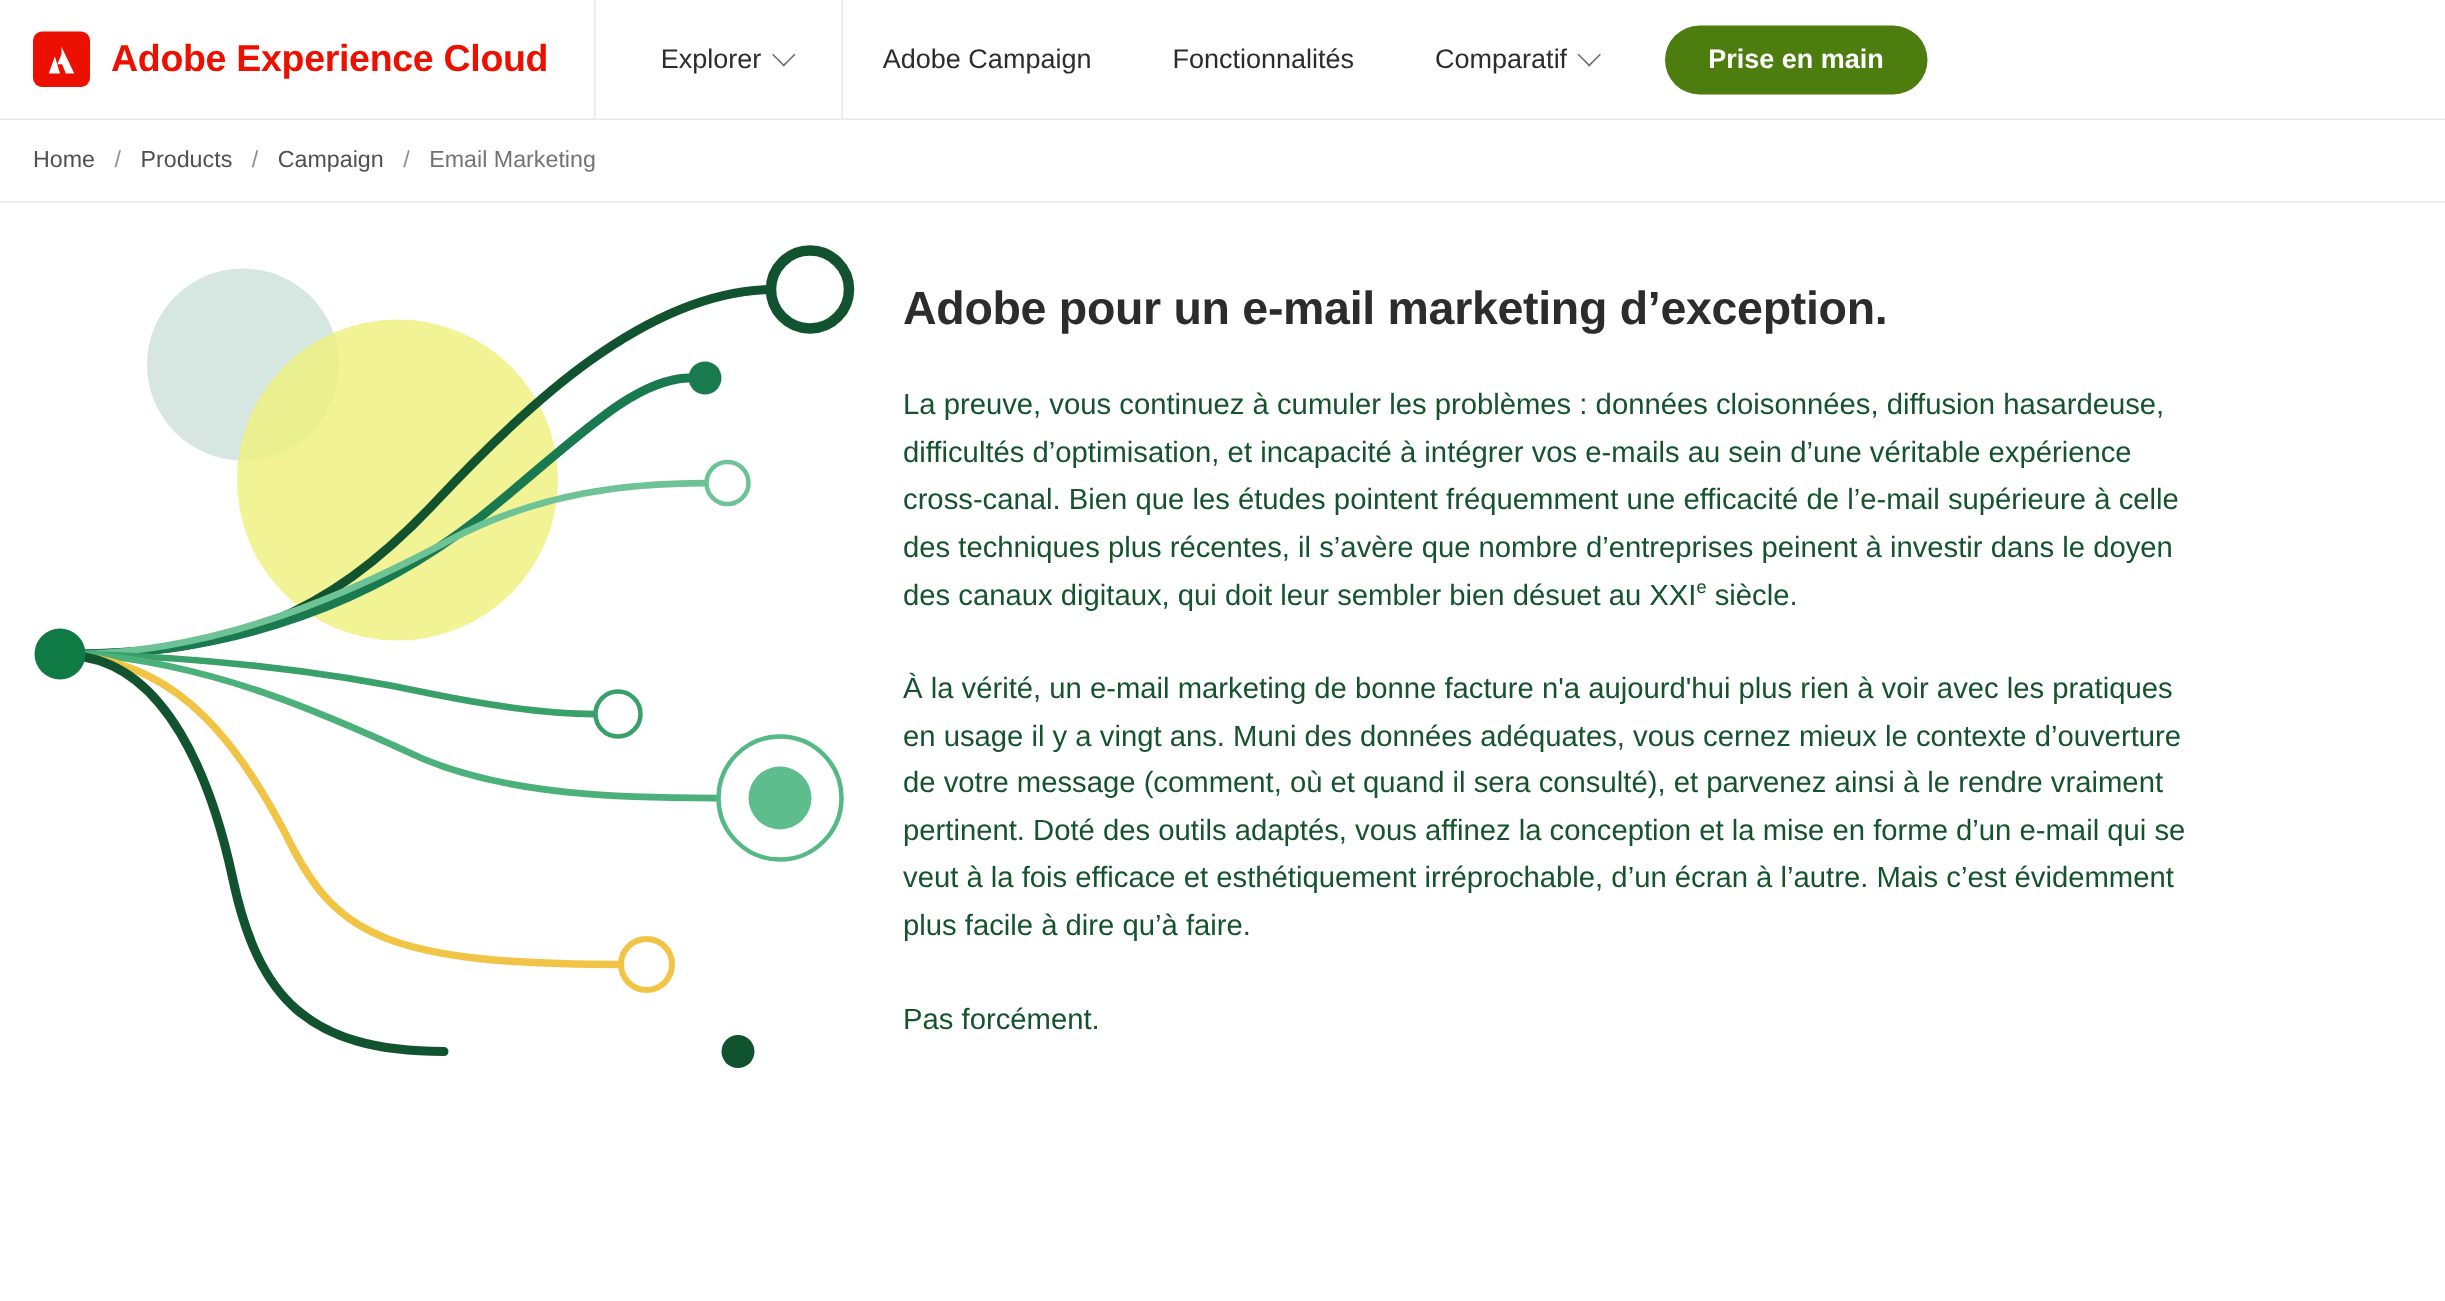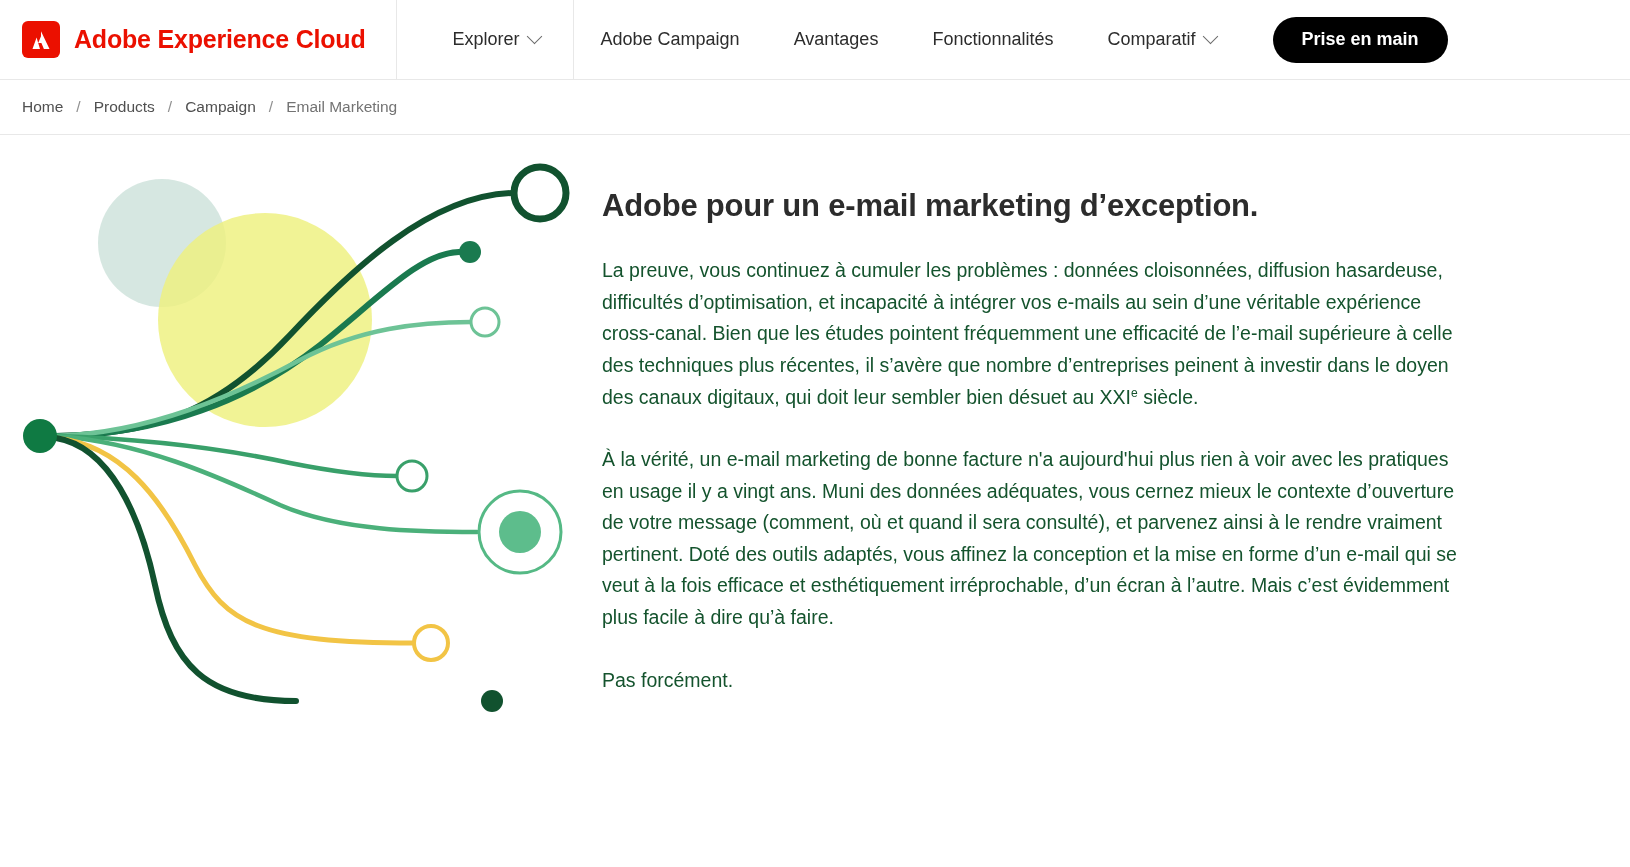--- a/index.html
+++ b/index.html
@@ -18,21 +18,20 @@
   }
 
   
   .topnav {
     position: relative;
     height: 80px;
     display: flex;
     align-items: stretch;
     background: #ffffff;
     border-bottom: 1px solid #e8e8e8;
-    gap: 12px;
   }
   .brand {
     display: flex;
     align-items: center;
     gap: 14px;
     padding: 0 30px 0 22px;
     border-right: 1px solid #e8e8e8;
     height: 100%;
     cursor: pointer;
   }
@@ -84,21 +83,21 @@
     border-bottom: 1.7px solid #6b6b6b;
     transform: translateY(-3px) rotate(45deg);
     flex: none;
   }
   .cta-wrap {
     display: flex;
     align-items: center;
     padding-left: 18px;
   }
   .cta {
-    background: #000000;
+    background: #4d7c0f;
     color: #ffffff;
     border: none;
     border-radius: 23px;
     height: 46px;
     padding: 0 29px;
     font-size: 18px;
     font-weight: 700;
     font-family: inherit;
     cursor: pointer;
     white-space: nowrap;
@@ -182,23 +181,20 @@
     <span class="brand-name">Adobe Experience Cloud</span>
   </div>
 
   <nav class="navlist">
     <div class="navitem">
       <span>Explorer</span>
       <i class="chev"></i>
     </div>
     <div class="navitem">
       <span>Adobe Campaign</span>
-    </div>
-    <div class="navitem">
-      <span>Avantages</span>
     </div>
     <div class="navitem">
       <span>Fonctionnalités</span>
     </div>
     <div class="navitem">
       <span>Comparatif</span>
       <i class="chev"></i>
     </div>
   </nav>
 

